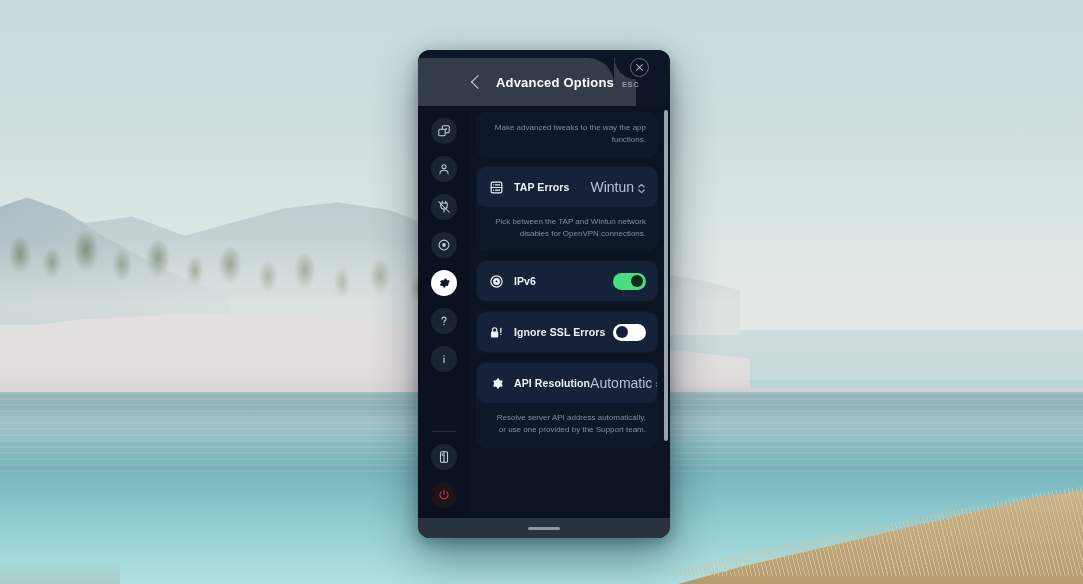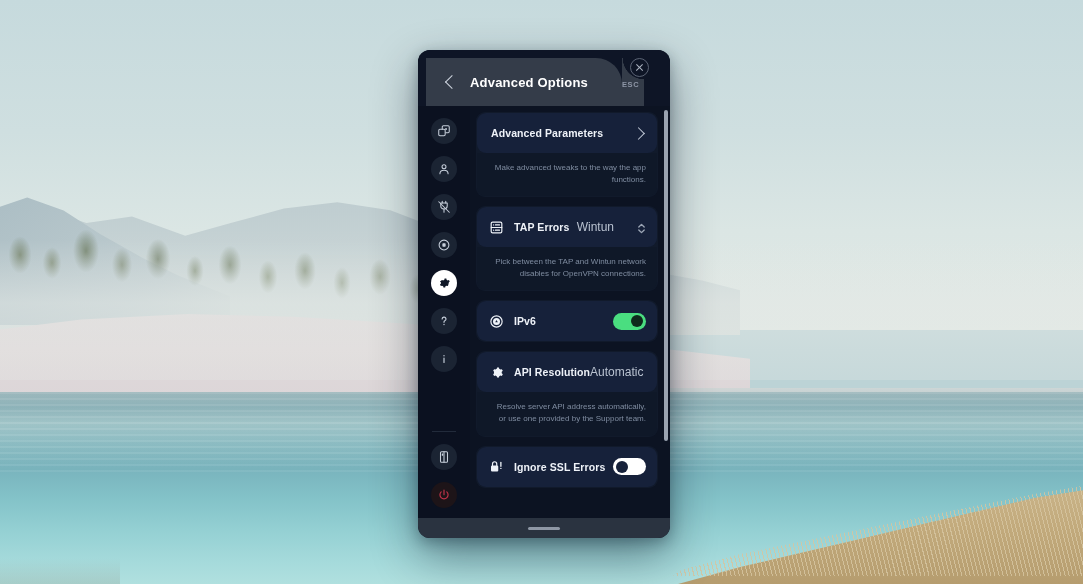--- a/index.html
+++ b/index.html
@@ -124,27 +124,28 @@
 
   
   .top-strip {
     position: relative;
     height: 56px;
     flex: 0 0 56px;
     background: #0e1526;
   }
   .header-bar {
     position: absolute;
-    left: 8px; top: 8px;
+    left: 0; top: 8px;
     width: 196px; height: 48px;
     background: #343c49;
     border-top-right-radius: 26px;
     display: flex;
     align-items: center;
-    padding-left: 16px;
+    padding-left: 8px;
+    justify-content: flex-end;
   }
   .header-bar::after {
     content: "";
     position: absolute;
     right: -22px; top: 0;
     width: 22px; height: 48px;
     background:
       radial-gradient(circle at 22px 0px, rgba(0,0,0,0) 21px, #343c49 21.5px);
   }
   .back-chevron {
@@ -273,22 +274,22 @@
     color: #eef2f8;
     font-size: 10.5px;
     font-weight: bold;
     letter-spacing: .1px;
     white-space: nowrap;
   }
   .card-title.noicon { margin-left: 3px; }
   .card-spacer { flex: 1 1 auto; }
   .card-value {
     color: #b9c2d0;
-    font-size: 12px;
-    margin-right: 23px;
+    font-size: 14px;
+    margin-right: 3px;
     white-space: nowrap;
   }
   .updown {
     width: 9px; height: 13px;
     position: relative;
     flex: 0 0 9px;
     cursor: pointer;
   }
   .chev-right {
     width: 12px; height: 12px;
@@ -484,25 +485,20 @@
             <path d="M12 3.5v8"></path>
             <path d="M7.2 6.6a7 7 0 1 0 9.6 0"></path>
           </svg>
         </span>
       </div>
     </div>
 
     <div class="content">
 
       <div class="card">
-        <div class="card-row">
-          <div class="card-title noicon">Advanced Parameters</div>
-          <div class="card-spacer"></div>
-          <div class="chev-right"></div>
-        </div>
         <div class="card-desc">Make advanced tweaks to the way the app functions.</div>
       </div>
 
       <div class="card">
         <div class="card-row">
           <div class="card-icon">
             <svg width="15" height="15" viewBox="0 0 24 24" fill="none" stroke="#eef2f8" stroke-width="1.9" stroke-linecap="round" stroke-linejoin="round">
               <rect x="3.5" y="3.5" width="17" height="17" rx="2.2"></rect>
               <path d="M3.5 12h17"></path>
               <circle cx="7.2" cy="7.8" r=".95" fill="#eef2f8" stroke="none"></circle>
@@ -536,57 +532,57 @@
           <div class="card-spacer"></div>
           <div class="toggle on">
             <div class="knob"></div>
           </div>
         </div>
       </div>
 
       <div class="card">
         <div class="card-row">
           <div class="card-icon">
+            <svg width="15" height="15" viewBox="0 0 24 24" fill="none" stroke="#eef2f8" stroke-width="1.9" stroke-linecap="round" stroke-linejoin="round">
+              <rect x="3.2" y="10.5" width="11.6" height="9.5" rx="1.8" fill="#eef2f8" stroke="none"></rect>
+              <path d="M5.6 10.5V7.8a3.4 3.4 0 0 1 6.8 0v2.7"></path>
+              <path d="M19 5.5v6.2" stroke-width="2.1"></path>
+              <circle cx="19" cy="15" r="1.15" fill="#eef2f8" stroke="none"></circle>
+            </svg>
+          </div>
+          <div class="card-title">Ignore SSL Errors</div>
+          <div class="card-spacer"></div>
+          <div class="toggle off">
+            <div class="knob"></div>
+          </div>
+        </div>
+
+      </div>
+
+      <div class="card">
+        <div class="card-row">
+          <div class="card-icon">
             <svg width="15" height="15" viewBox="0 0 24 24" fill="#eef2f8" stroke="none">
               <path d="M12 8a4 4 0 1 0 0 8 4 4 0 0 0 0-8zm0 6.2a2.2 2.2 0 1 1 0-4.4 2.2 2.2 0 0 1 0 4.4z"></path>
               <path d="M20.4 13.3l-.1-1.3.1-1.3 1.7-1.4-1.6-2.7-2.1.6-2.1-1.2-.4-2.1h-3.1l-.4 2.1-2.1 1.2-2.1-.6-1.6 2.7 1.7 1.4-.1 1.3.1 1.3-1.7 1.4 1.6 2.7 2.1-.6 2.1 1.2.4 2.1h3.1l.4-2.1 2.1-1.2 2.1.6 1.6-2.7z"></path>
             </svg>
           </div>
           <div class="card-title">API Resolution</div>
           <div class="card-spacer"></div>
           <div class="card-value">Automatic</div>
           <div class="updown">
             <svg width="9" height="13" viewBox="0 0 10 14" fill="none" stroke="#9aa4b4" stroke-width="1.5" stroke-linecap="round" stroke-linejoin="round">
               <path d="M2 5.4L5 2.4l3 3"></path>
               <path d="M2 8.6l3 3 3-3"></path>
             </svg>
           </div>
         </div>
         <div class="card-desc">Resolve server API address automatically, or use one provided by the Support team.</div>
       </div>
 
-      <div class="card">
-        <div class="card-row">
-          <div class="card-icon">
-            <svg width="15" height="15" viewBox="0 0 24 24" fill="none" stroke="#eef2f8" stroke-width="1.9" stroke-linecap="round" stroke-linejoin="round">
-              <rect x="3.2" y="10.5" width="11.6" height="9.5" rx="1.8" fill="#eef2f8" stroke="none"></rect>
-              <path d="M5.6 10.5V7.8a3.4 3.4 0 0 1 6.8 0v2.7"></path>
-              <path d="M19 5.5v6.2" stroke-width="2.1"></path>
-              <circle cx="19" cy="15" r="1.15" fill="#eef2f8" stroke="none"></circle>
-            </svg>
-          </div>
-          <div class="card-title">Ignore SSL Errors</div>
-          <div class="card-spacer"></div>
-          <div class="toggle off">
-            <div class="knob"></div>
-          </div>
-        </div>
-
-      </div>
-
       <div class="scrollbar">
         <div class="scroll-thumb"></div>
       </div>
     </div>
   </div>
 
   <div class="bottom-bar">
     <div class="home-indicator"></div>
   </div>
 </div>

